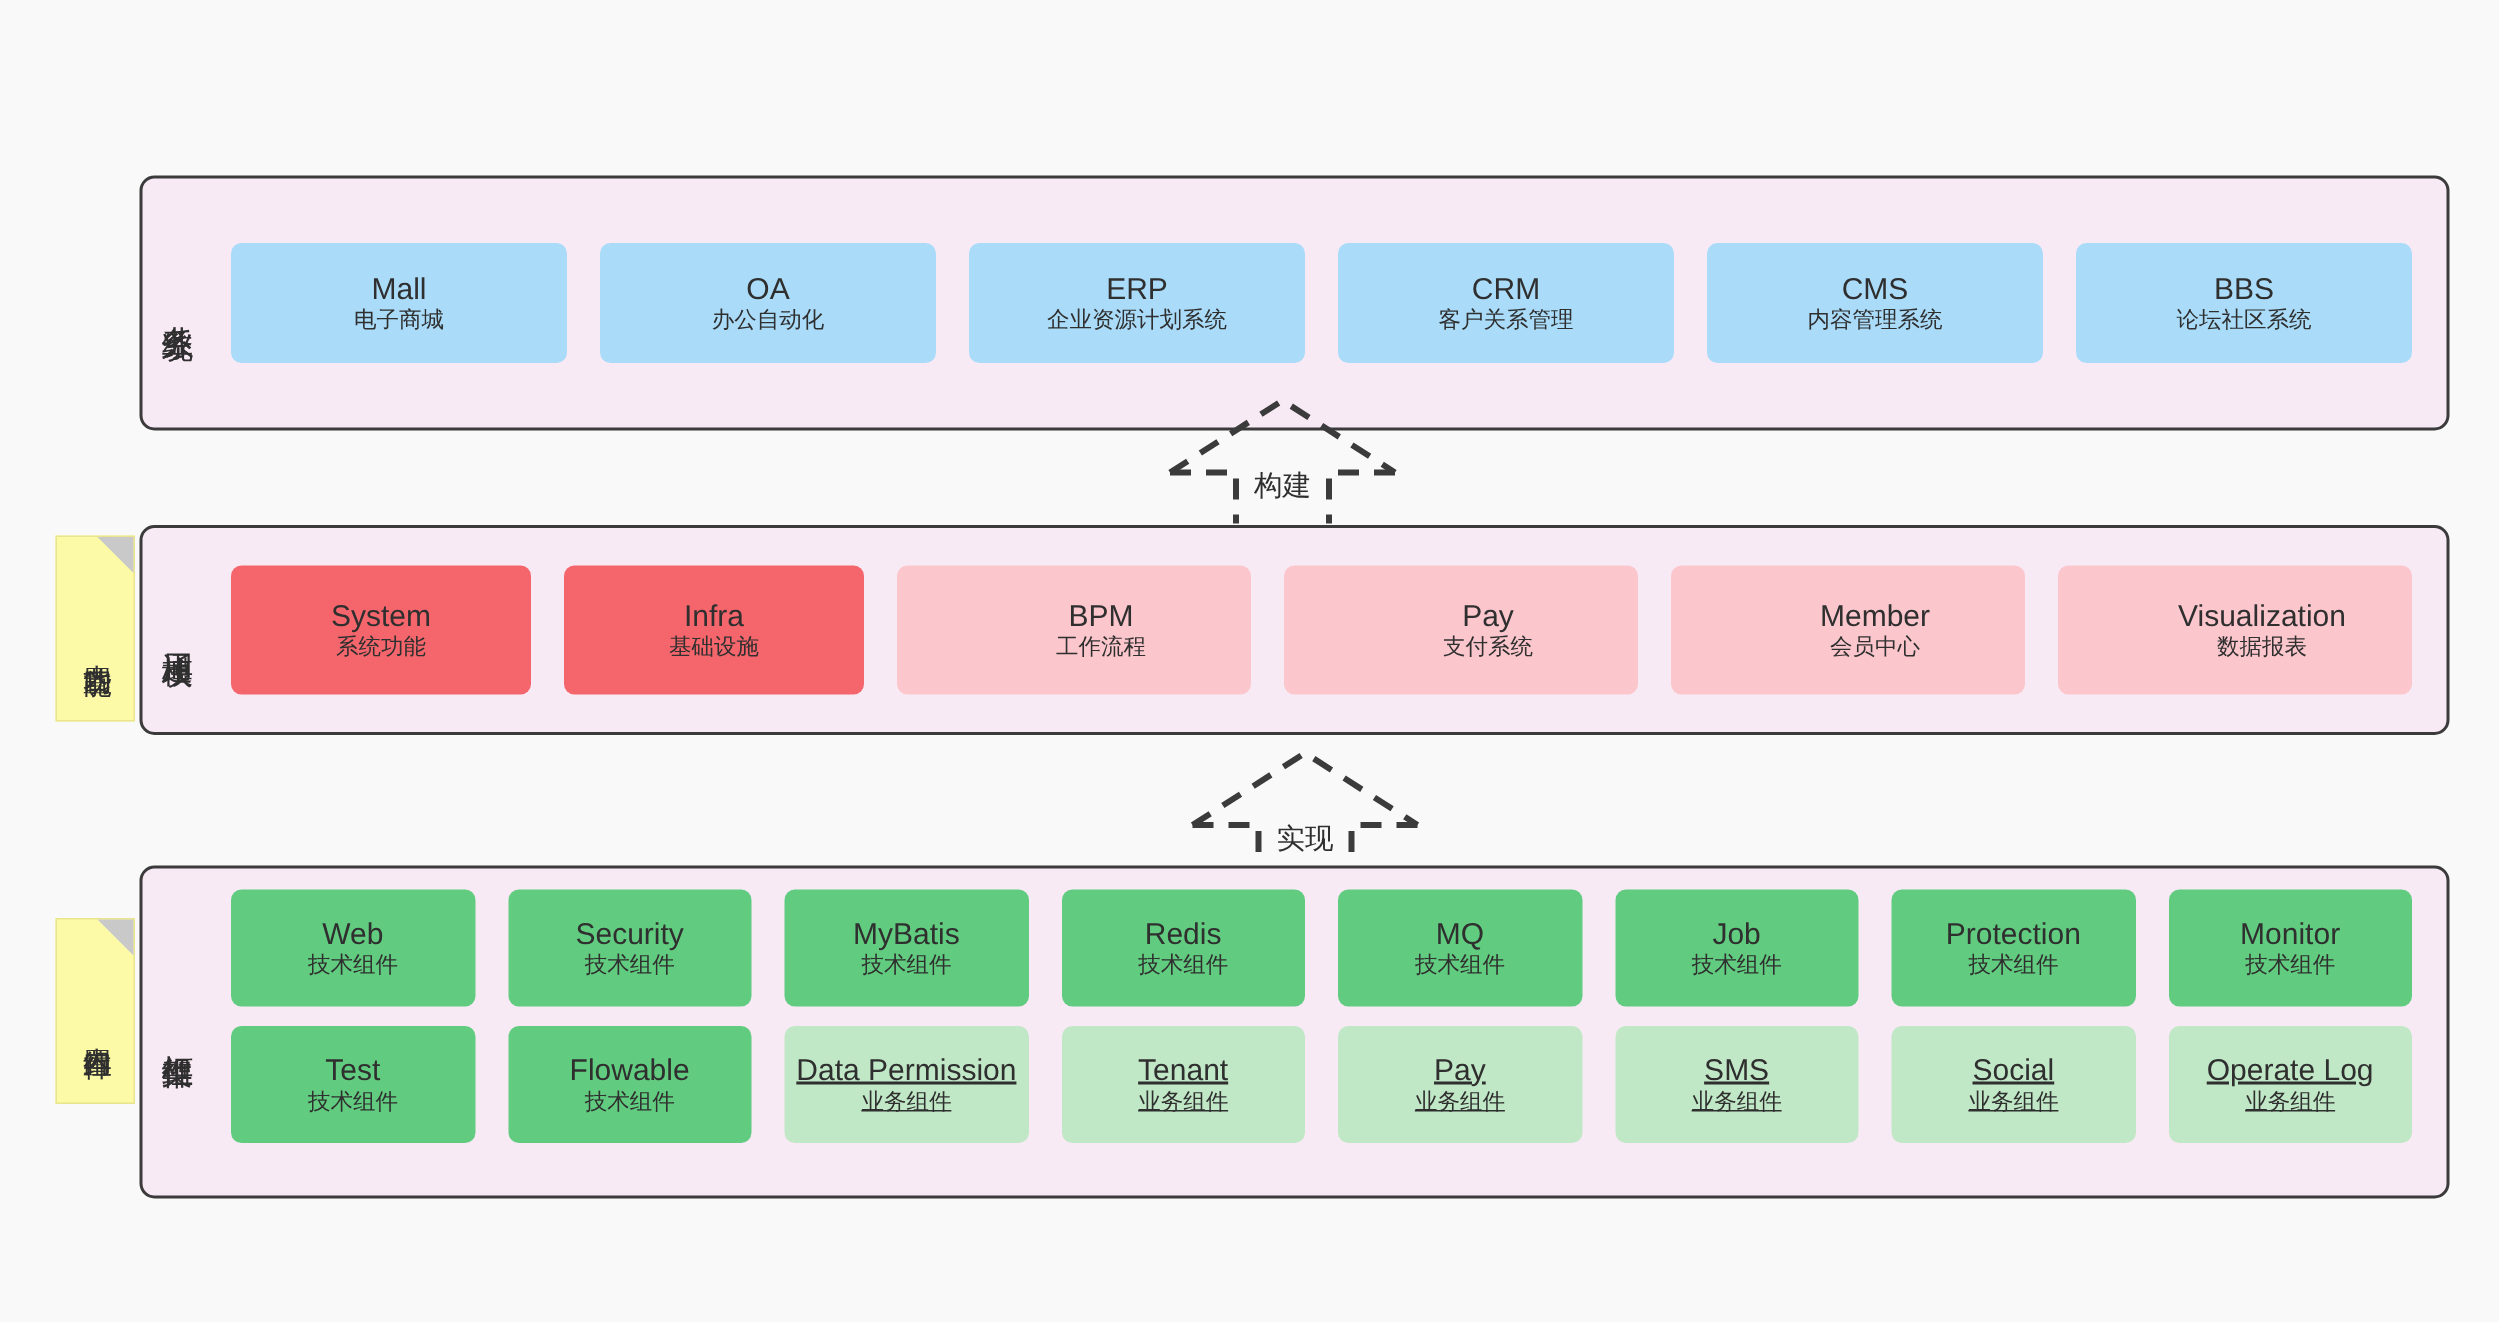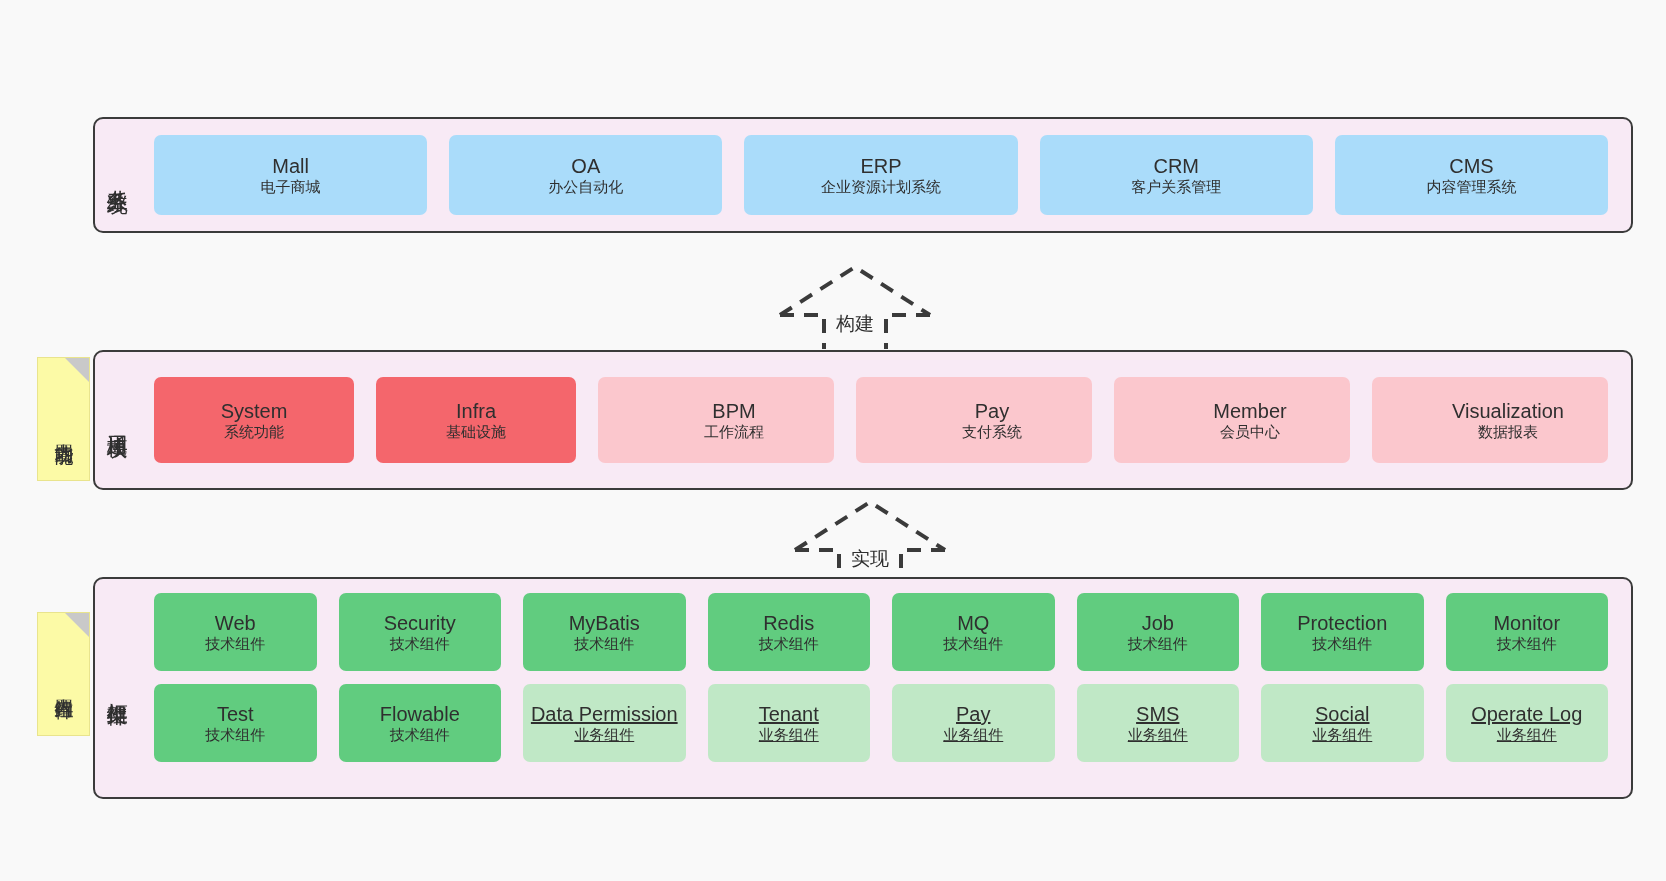--- a/index.html
+++ b/index.html
@@ -130,21 +130,21 @@
     top: 40px;
     text-align: center;
     font-size: 19px;
     color: #2f2f2f;
     margin-top: 16px;
   }
 </style>
 </head>
 <body>
 
-<div class="band" id="band-business" style="left:93px; top:117px; width:1540px; height:116px;align-items:center;">
+<div class="band" id="band-business" style="left:93px; top:117px; width:1540px; height:170px;align-items:center;">
   <div class="band-title">业务系统</div>
   <div class="band-body" id="business-cards">
       <div class="card biz-card">
         <div class="en">Mall</div>
         <div class="cn">电子商城</div>
       </div>
       <div class="card biz-card">
         <div class="en">OA</div>
         <div class="cn">办公自动化</div>
       </div>
@@ -152,20 +152,24 @@
         <div class="en">ERP</div>
         <div class="cn">企业资源计划系统</div>
       </div>
       <div class="card biz-card">
         <div class="en">CRM</div>
         <div class="cn">客户关系管理</div>
       </div>
       <div class="card biz-card">
         <div class="en">CMS</div>
         <div class="cn">内容管理系统</div>
+      </div>
+      <div class="card biz-card">
+        <div class="en">BBS</div>
+        <div class="cn">论坛社区系统</div>
       </div>
     </div>
 </div>
 
 <div class="arrow" style="left:760px; top:255px;">
   <svg width="190" height="96" viewBox="0 0 190 96">
     <path d="M 20 60 L 95 12 L 170 60" fill="none" stroke="#3b3b3b" stroke-width="4" stroke-dasharray="14 10" stroke-linecap="butt"></path>
     <path d="M 20 60 L 64 60 L 64 94" fill="none" stroke="#3b3b3b" stroke-width="4" stroke-dasharray="14 10"></path>
     <path d="M 170 60 L 126 60 L 126 94" fill="none" stroke="#3b3b3b" stroke-width="4" stroke-dasharray="14 10"></path>
   </svg>

